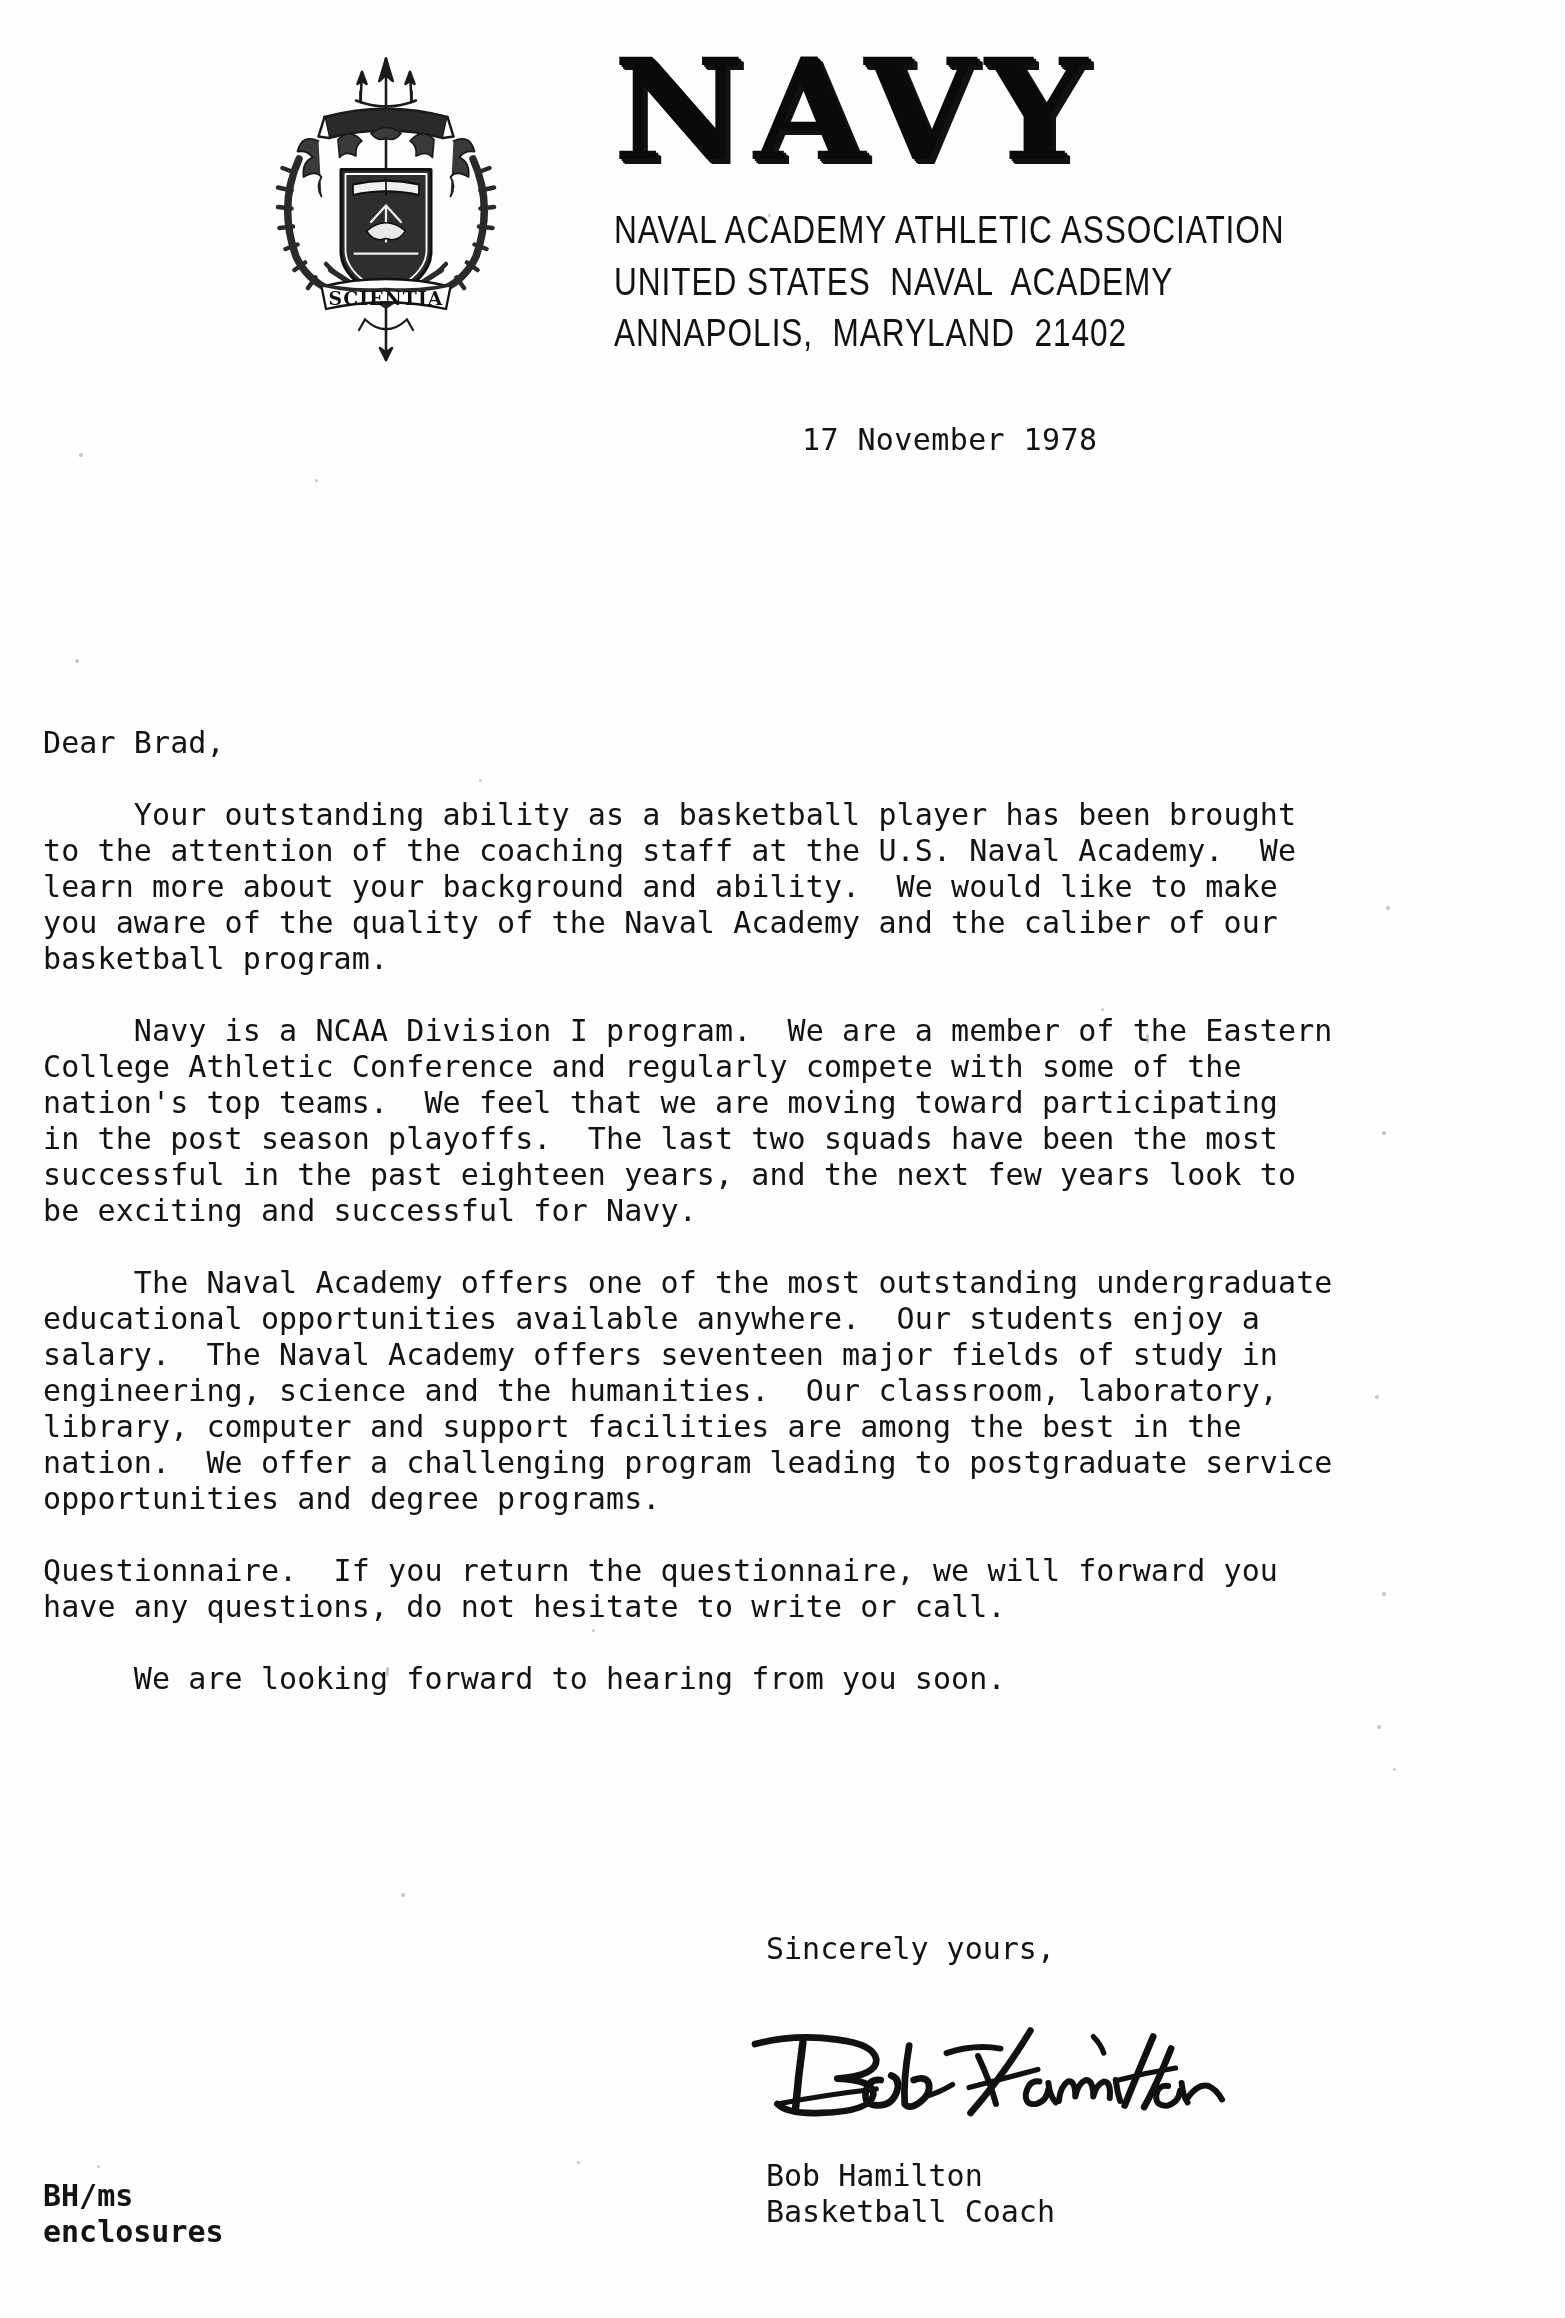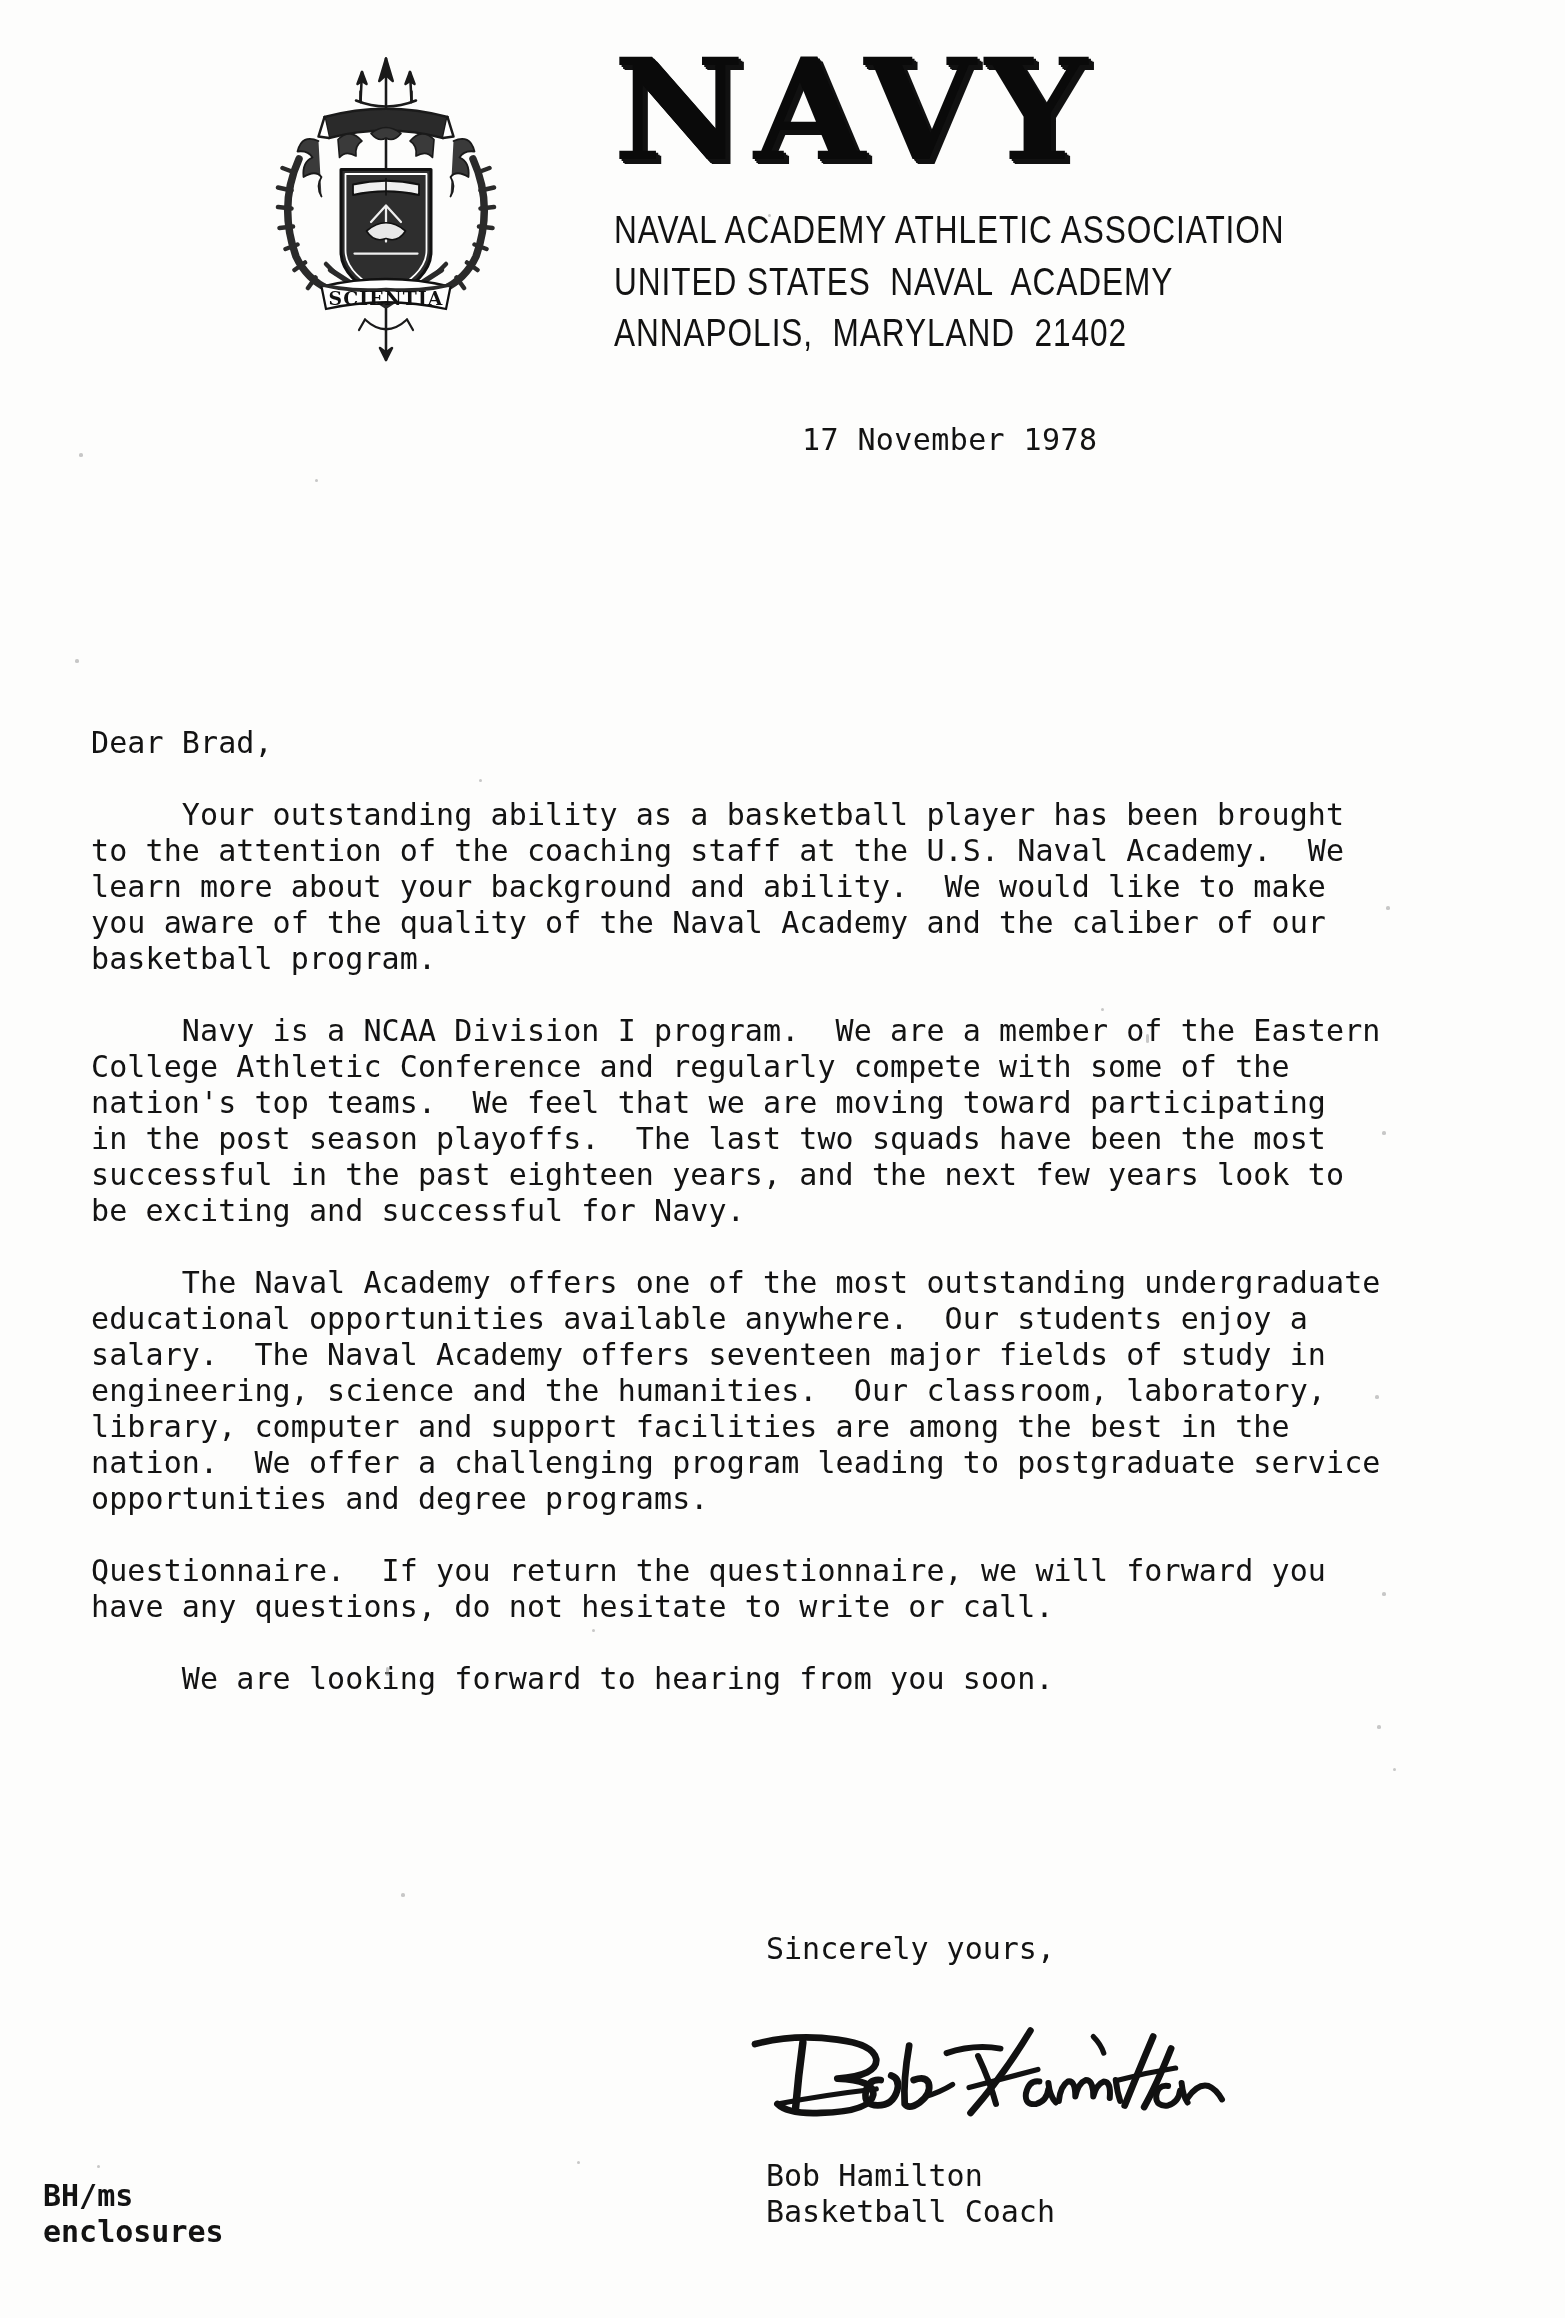--- a/index.html
+++ b/index.html
@@ -89,21 +89,21 @@
     position: absolute;
     left: 43px;
     top: 725px;
     width: 1453px;
     font-family: "DejaVu Sans Mono", monospace;
     font-size: 30px;
     line-height: 36px;
     color: #131313;
     letter-spacing: 0.1px;
   }
-  .body-copy .line { white-space: pre; margin-left: 48px; }
+  .body-copy .line { white-space: pre; }
   .body-copy .blank { height: 36px; }
 
   
   .closing {
     position: absolute;
     left: 766px;
     top: 1931px;
     font-family: "DejaVu Sans Mono", monospace;
     font-size: 30px;
     line-height: 36px;

